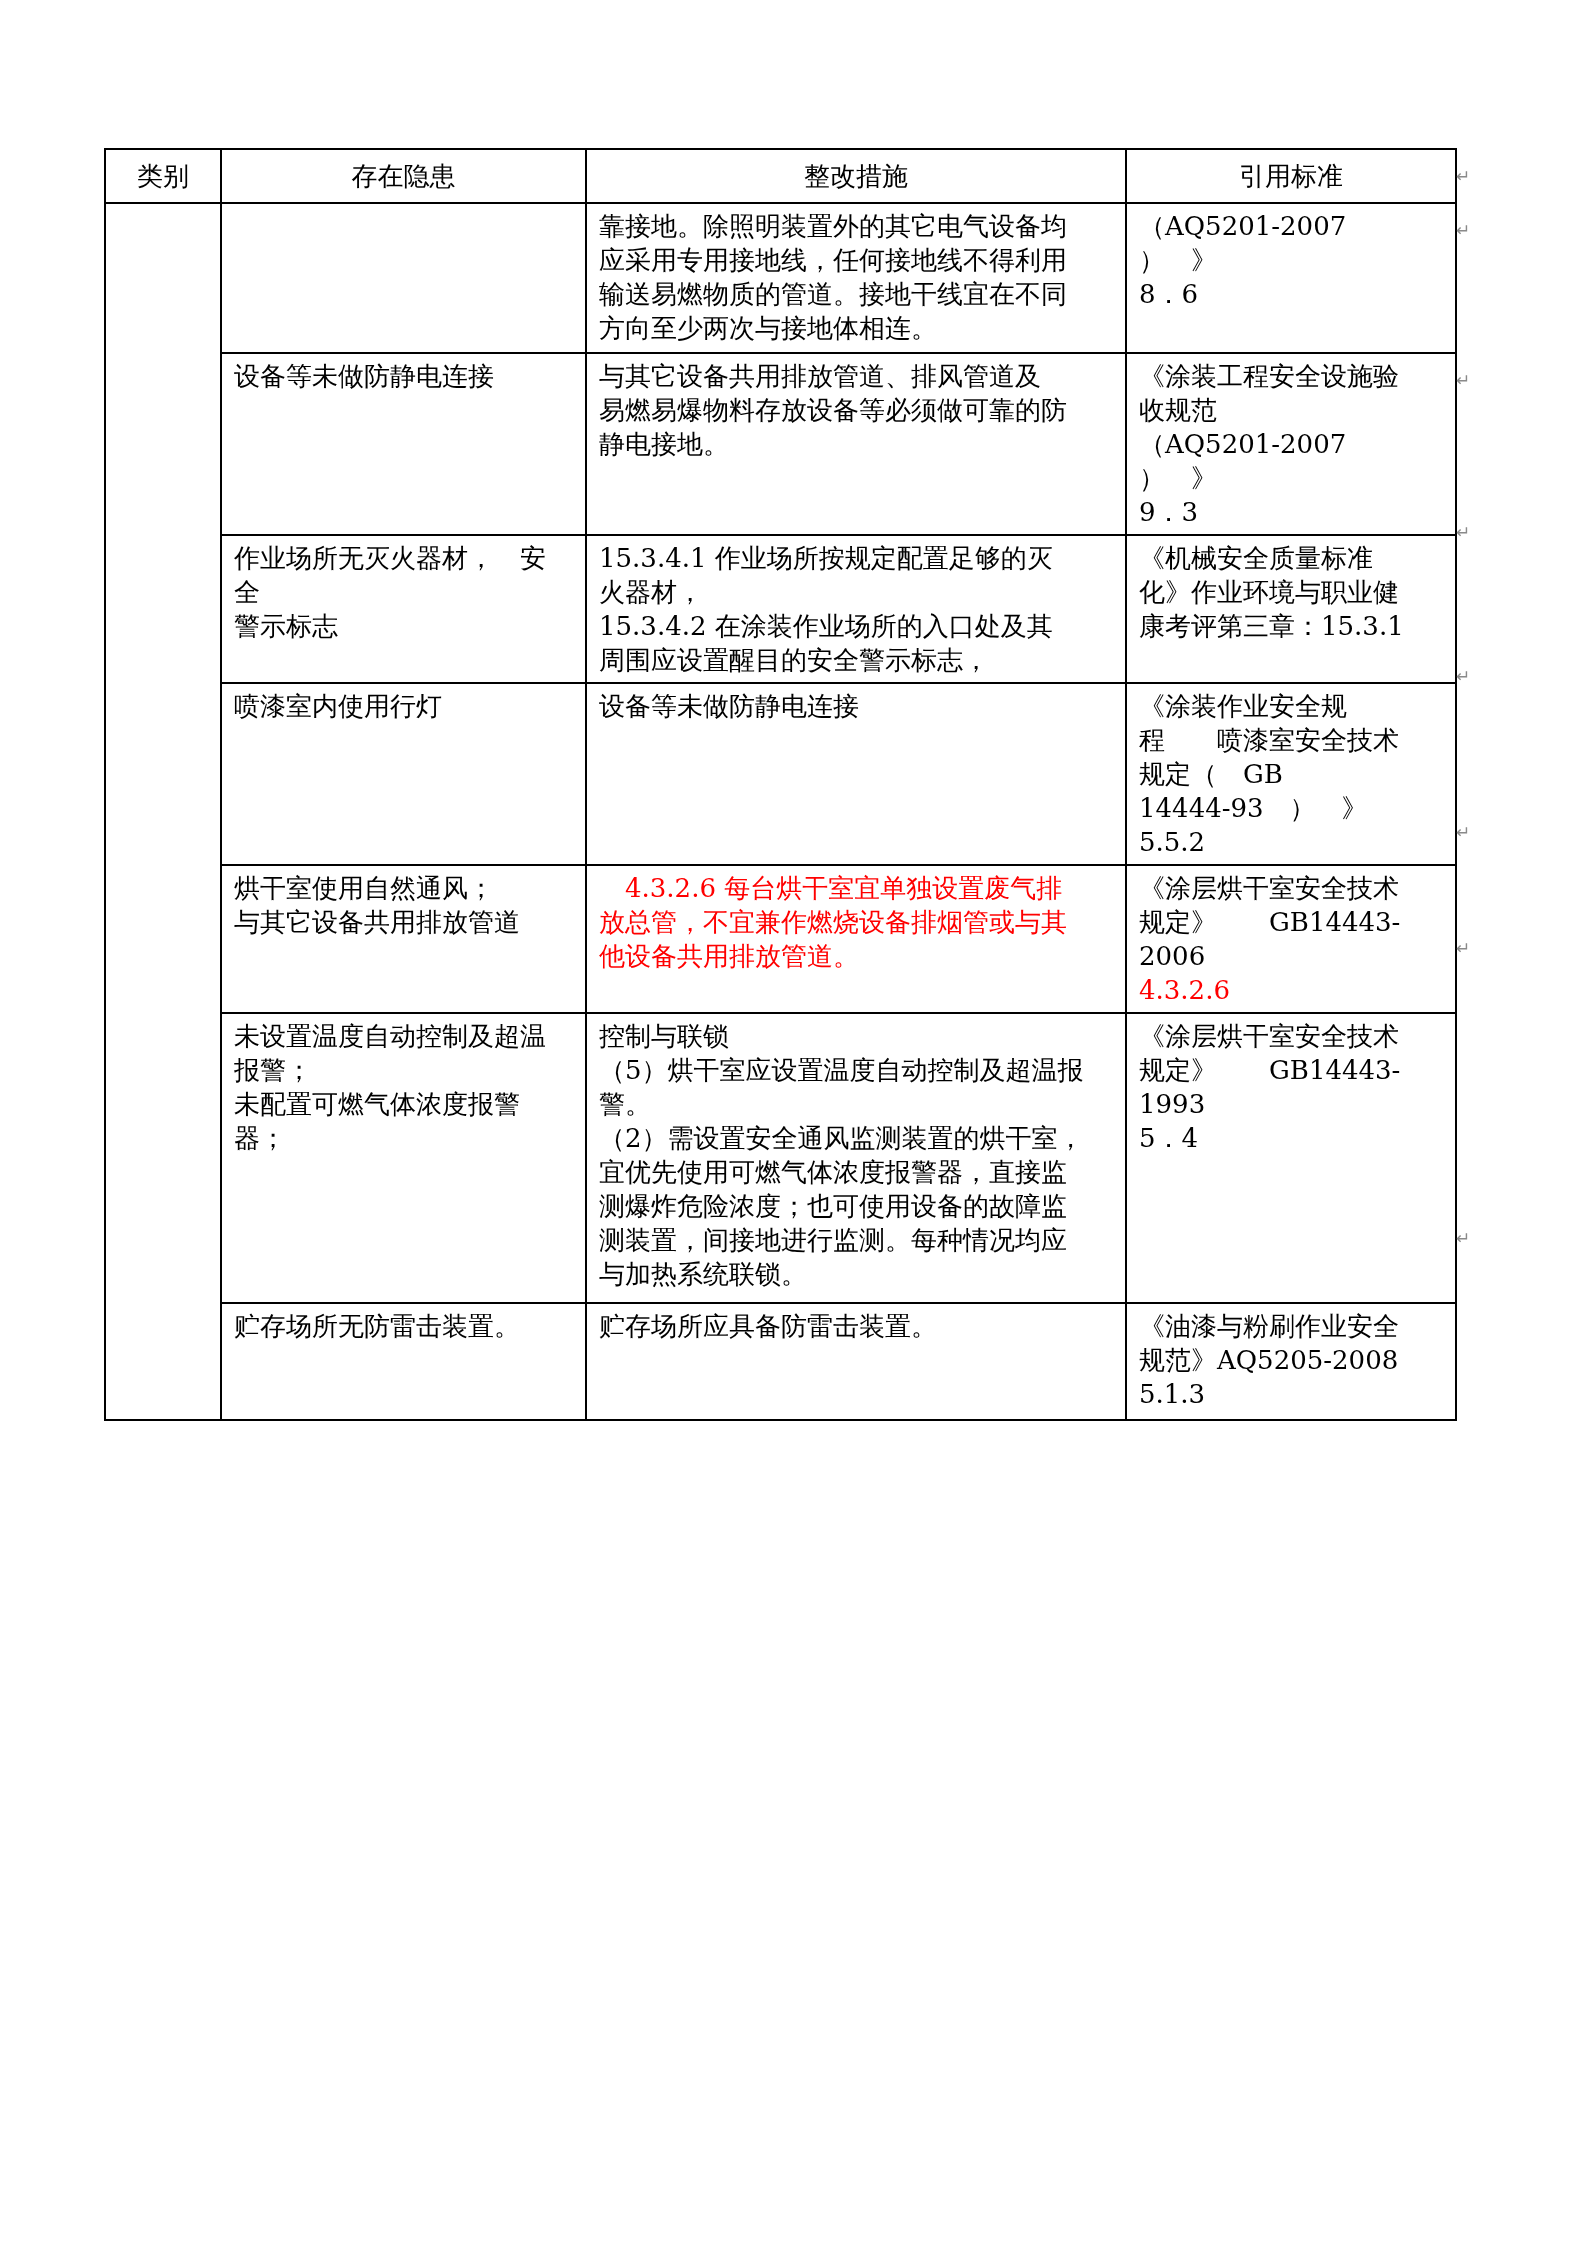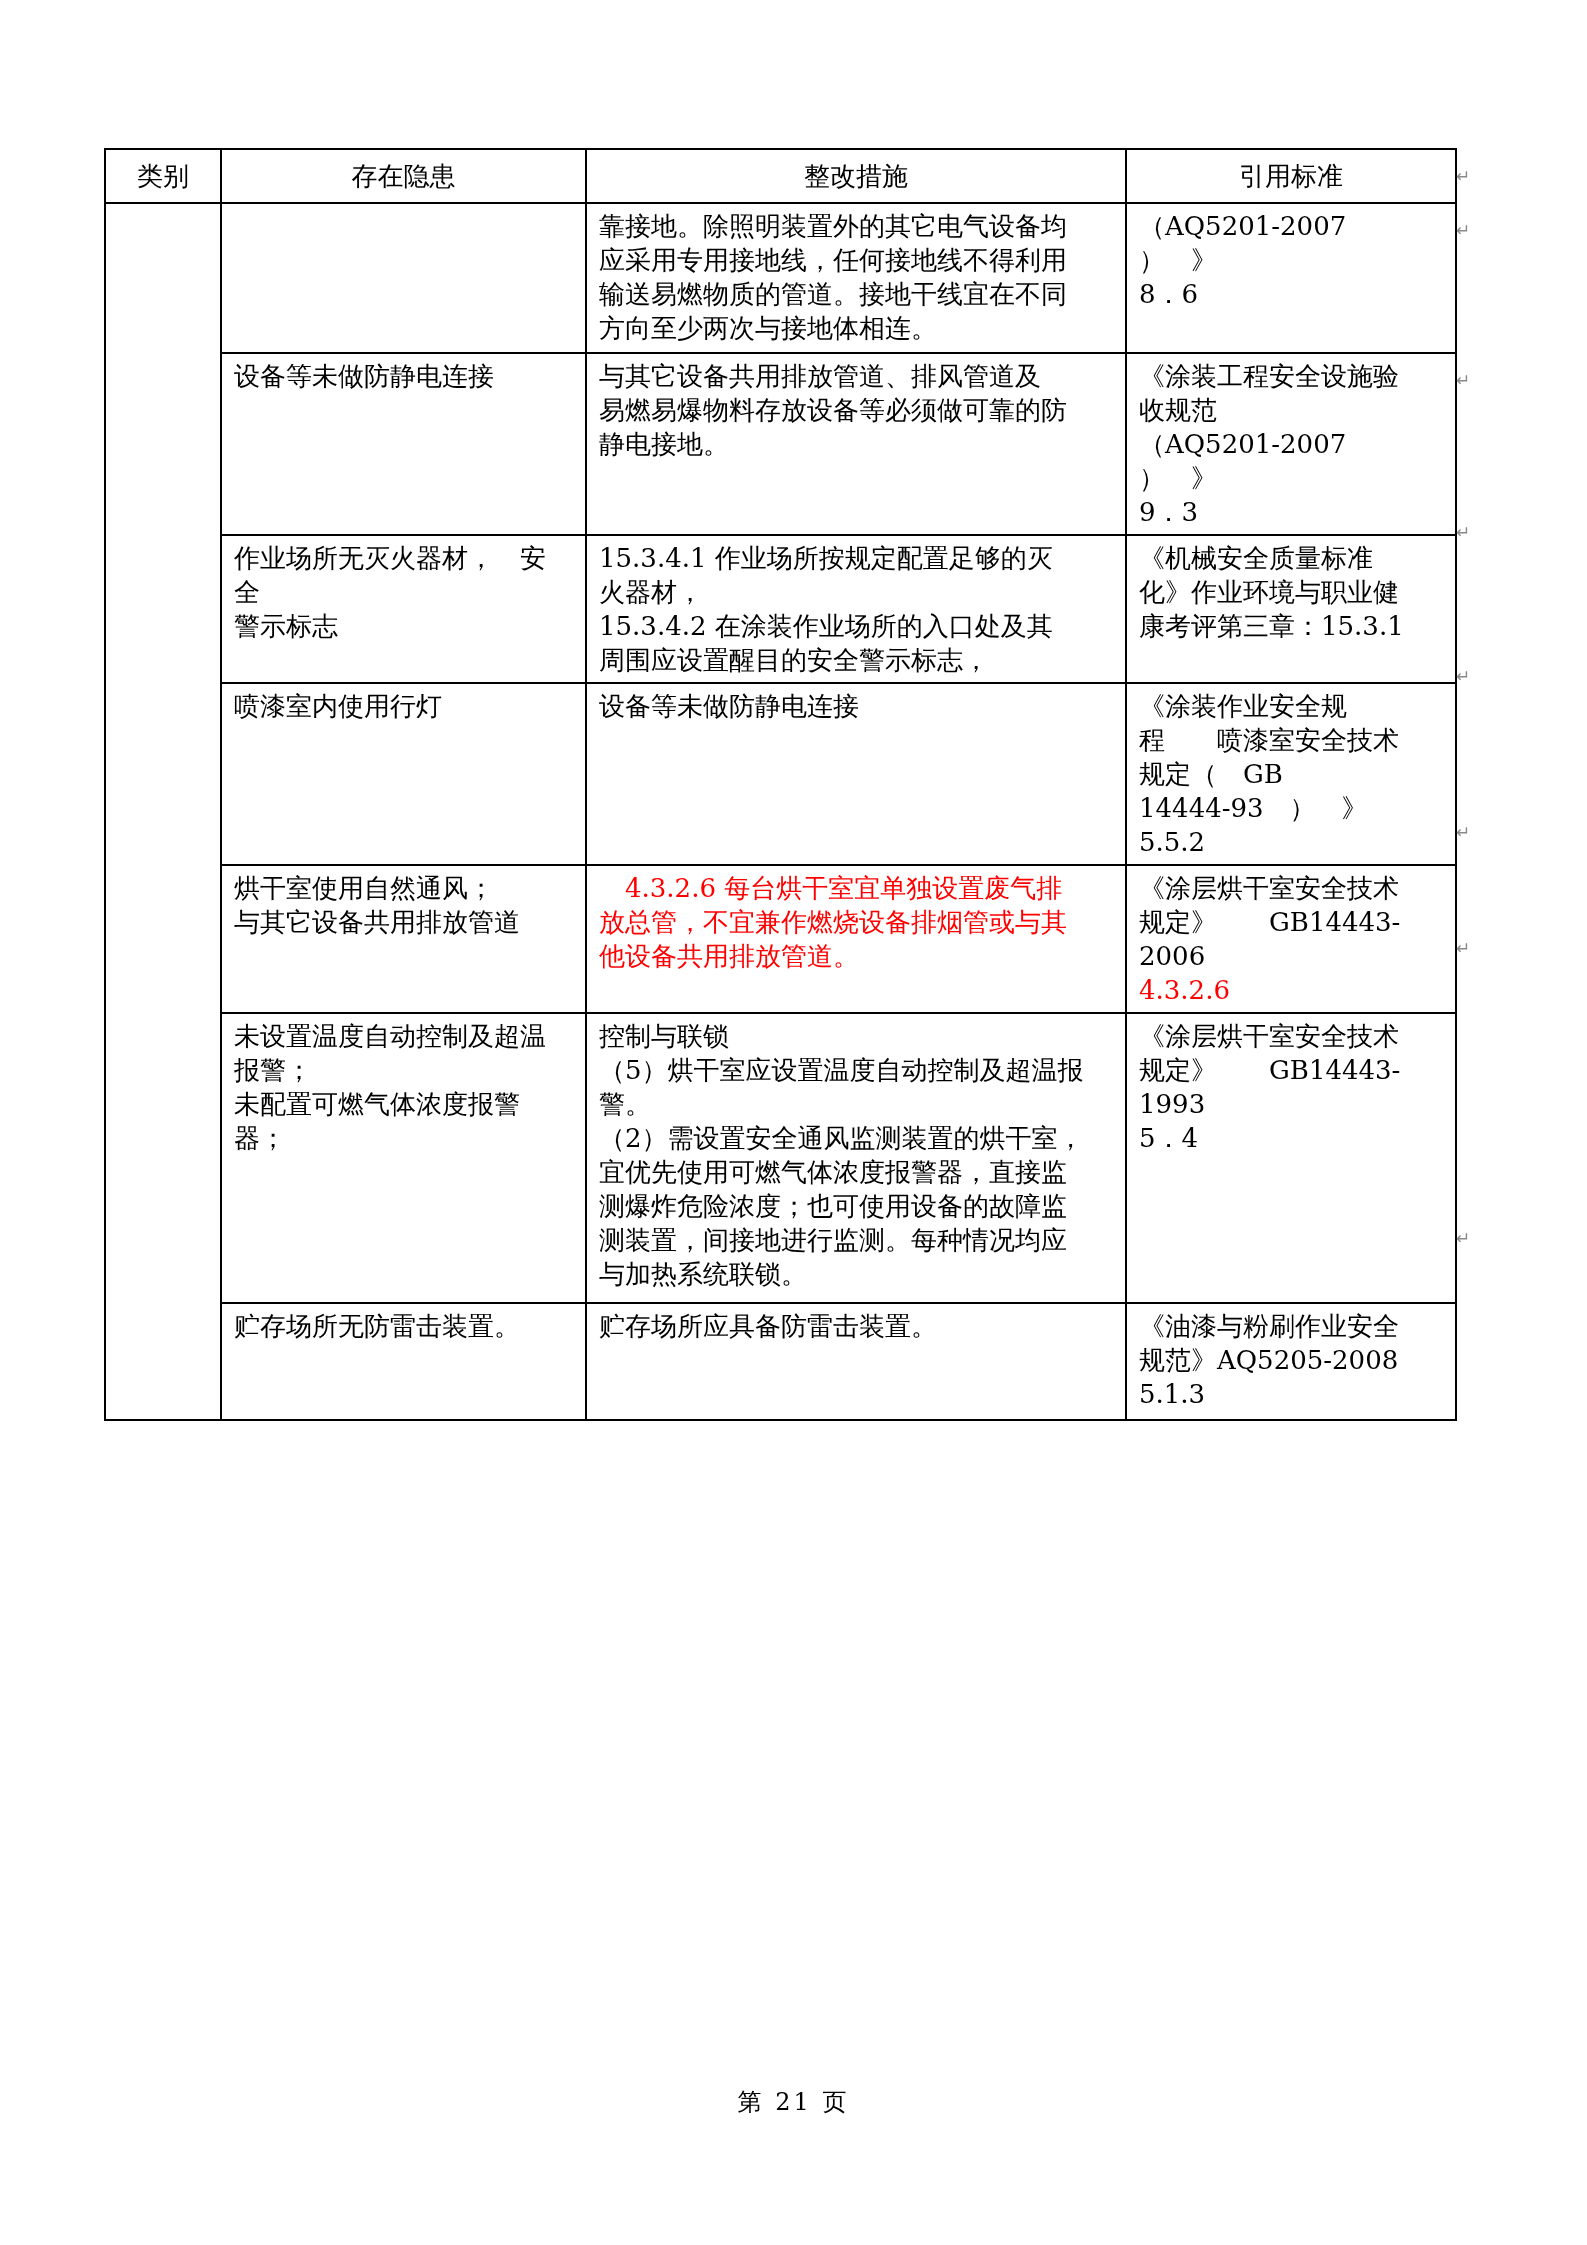--- a/index.html
+++ b/index.html
@@ -158,15 +158,14 @@
 
   <span class="mark" style="top:166px">↵</span>
   <span class="mark" style="top:220px">↵</span>
   <span class="mark" style="top:370px">↵</span>
   <span class="mark" style="top:522px">↵</span>
   <span class="mark" style="top:666px">↵</span>
   <span class="mark" style="top:822px">↵</span>
   <span class="mark" style="top:938px">↵</span>
   <span class="mark" style="top:1228px">↵</span>
 
-  <div class="footer">第 21 页</div>
 
 </div>
 
 </body></html>

